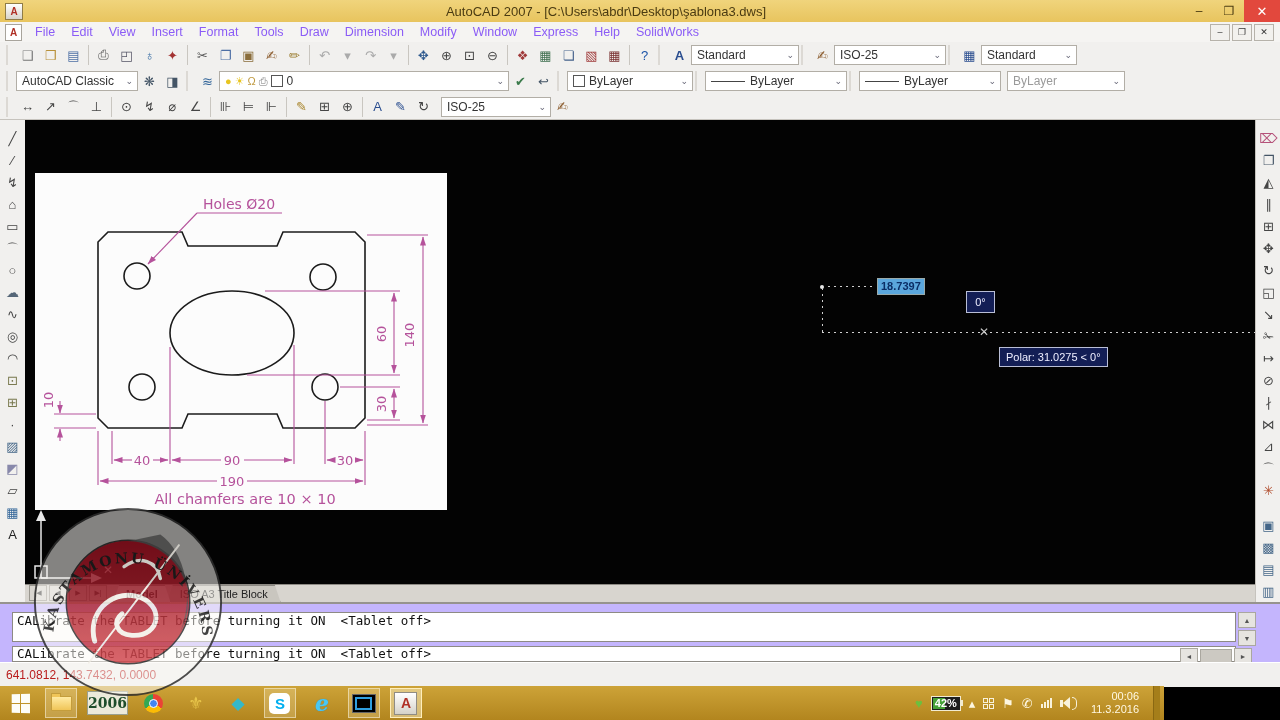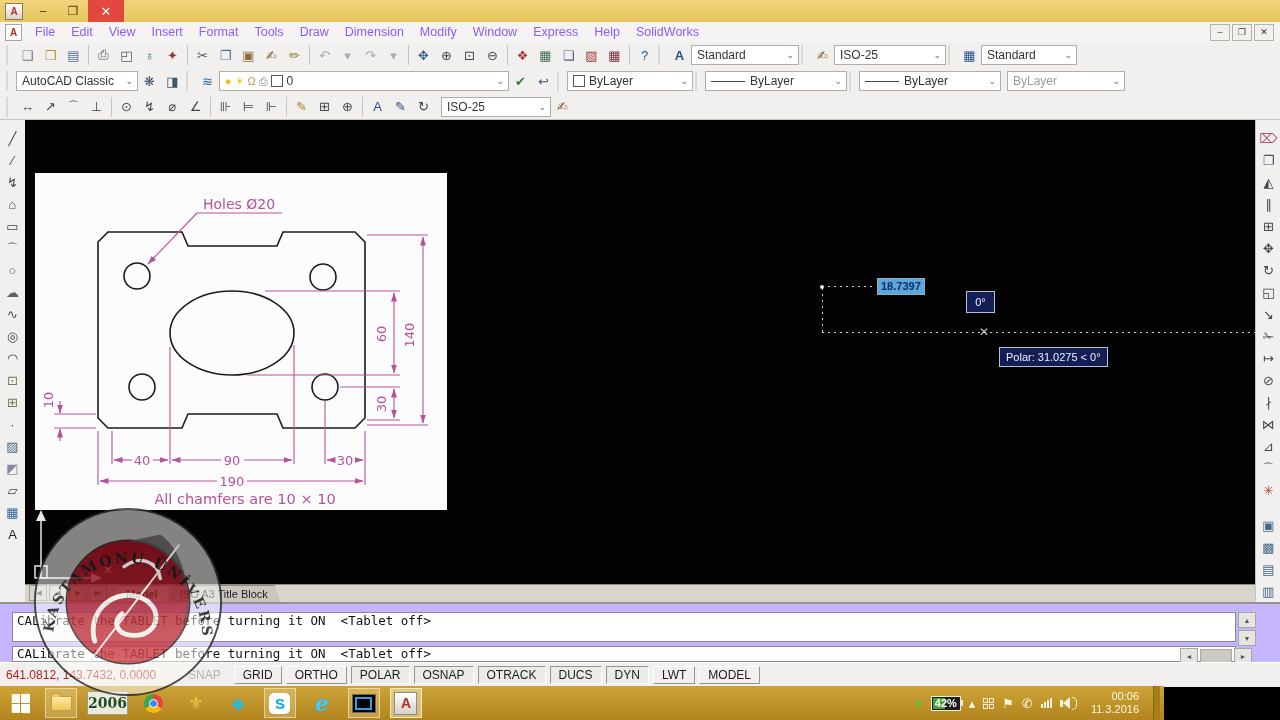--- a/index.html
+++ b/index.html
@@ -116,20 +116,21 @@
   .clk{text-align:right;color:#fff8e2;font-size:11px;line-height:13px;margin:0 6px}
   .sdesk{width:6px;height:34px;background:#a57e1a;border-left:1px solid #8a6812}
   
   #watermark{left:30px;top:504px;width:196px;height:196px;z-index:60;opacity:.84;pointer-events:none}
 </style>
 </head>
 <body>
 
 <div class="abs" id="titlebar">
   <div class="ticon">A</div>
+  <div class="wtitle">AutoCAD 2007 - [C:\Users\abdr\Desktop\şablona3.dws]</div>
   <div class="wbtn">–</div>
   <div class="wbtn">❐</div>
   <div class="wbtn close">✕</div>
 </div>
 
 <div class="abs" id="menubar">
   <div class="mdoc">A</div>
   <div id="menuitems" style="display:flex">
       <span class="mi">File</span>
       <span class="mi">Edit</span>
@@ -456,32 +457,20 @@
   </div>
   <div class="abs" id="hscroll">
     <div class="scb">◄</div>
     <div class="thumb"></div>
     <div class="scb">►</div>
   </div>
 </div>
 
 <div class="abs" id="statusbar">
   <div class="coord">641.0812, 143.7432, 0.0000</div>
-  <div style="display:flex">
-      <span class="sb disabled">SNAP</span>
-      <span class="sb raised">GRID</span>
-      <span class="sb raised">ORTHO</span>
-      <span class="sb sunken">POLAR</span>
-      <span class="sb sunken">OSNAP</span>
-      <span class="sb sunken">OTRACK</span>
-      <span class="sb sunken">DUCS</span>
-      <span class="sb sunken">DYN</span>
-      <span class="sb raised">LWT</span>
-      <span class="sb raised">MODEL</span>
-    </div>
 </div>
 
 <div class="abs" id="taskbar">
   <div id="startbtn">
     <span class="winlogo">
         <i></i>
         <i></i>
         <i></i>
         <i></i>
       </span>

